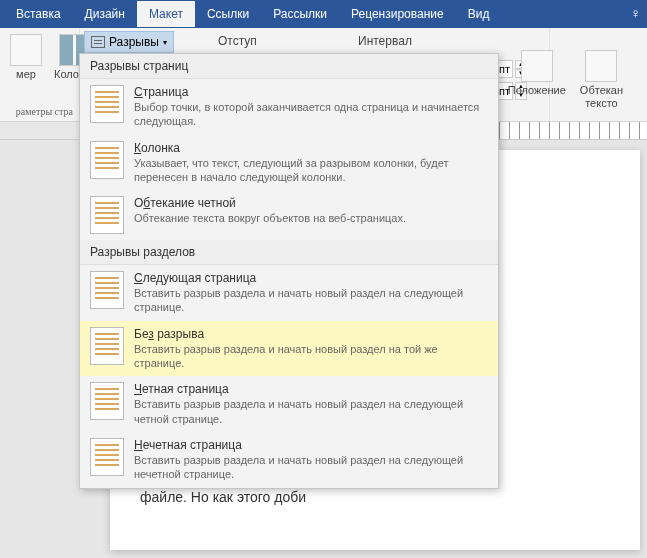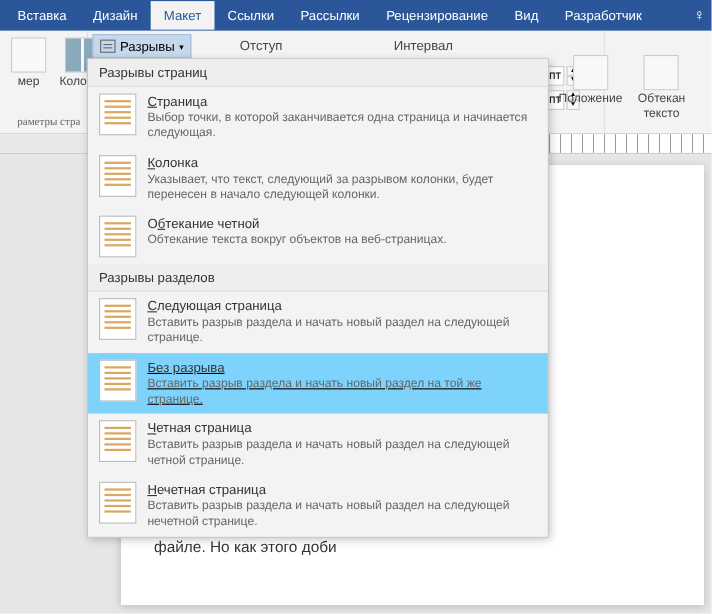--- a/index.html
+++ b/index.html
@@ -32,21 +32,21 @@
 
 .doc-area { background: #e6e6e6; height: 418px; padding: 10px 0 0 110px; position: relative; }
 .page { background: #fff; width: 530px; min-height: 400px; box-shadow: 0 2px 8px rgba(0,0,0,.2); padding: 40px 30px 30px 30px; font-size: 14px; color: #333; line-height: 1.6; }
 .page .heading { color: #2e5c9a; font-size: 14px; margin: 16px 0 6px; }
 .page .heading.red { color: #c00000; text-decoration: underline; }
 .page p { margin: 4px 0; }
 
 .dropdown-menu { position: absolute; left: 79px; top: 53px; width: 420px; background: #f3f3f3; border: 1px solid #c6c6c6; box-shadow: 2px 2px 8px rgba(0,0,0,.25); z-index: 100; }
 .menu-section-header { background: #eee; padding: 5px 10px; font-size: 12px; color: #333; border-bottom: 1px solid #ddd; }
 .menu-item { display: flex; gap: 10px; padding: 6px 10px; cursor: pointer; }
-.menu-item:hover, .menu-item.hovered { background: #7dd3fc; text-decoration: underline; }
+.menu-item:hover, .menu-item.hovered { background: #fef9c3; }
 .menu-item-icon { width: 34px; height: 38px; flex-shrink: 0; background: #fff; border: 1px solid #bbb; position: relative; }
 .menu-item-icon::before { content: ""; position: absolute; left: 4px; right: 4px; top: 5px; height: 2px; background: #d9a760; box-shadow: 0 5px 0 #d9a760, 0 10px 0 #d9a760, 0 15px 0 #d9a760, 0 20px 0 #d9a760; }
 .menu-item-text { flex: 1; }
 .menu-item-title { font-size: 12px; color: #333; }
 .menu-item-title .accel { text-decoration: underline; }
 .menu-item-desc { font-size: 11px; color: #666; line-height: 1.3; margin-top: 1px; }
 
 .tell-me { position: absolute; right: 6px; top: 5px; color: #fff; font-size: 14px; }
 .icon-columns::before { content: ""; display: block; width: 100%; height: 100%; background: linear-gradient(to right, #8ab 45%, transparent 45%, transparent 55%, #8ab 55%); }
 .float-right-group { position: absolute; right: 0; top: 0; bottom: 0; width: 98px; border-left: 1px solid #e1e1e1; display: flex; flex-direction: column; align-items: flex-end; padding: 20px; }
@@ -56,21 +56,20 @@
 <body>
 
 <div class="ribbon-tabs">
   <div class="ribbon-tab">Вставка</div>
   <div class="ribbon-tab">Дизайн</div>
   <div class="ribbon-tab active">Макет</div>
   <div class="ribbon-tab">Ссылки</div>
   <div class="ribbon-tab">Рассылки</div>
   <div class="ribbon-tab">Рецензирование</div>
   <div class="ribbon-tab">Вид</div>
-  <div class="ribbon-tab">Разработчик</div>
   <span class="tell-me">♀</span>
 </div>
 
 <div class="ribbon-toolbar">
   <div class="ribbon-group" style="width:80px;">
     <div class="group-content">
       <div class="big-btn">
         <div class="big-btn-icon"></div>
         <div class="big-btn-label">мер</div>
       </div>

